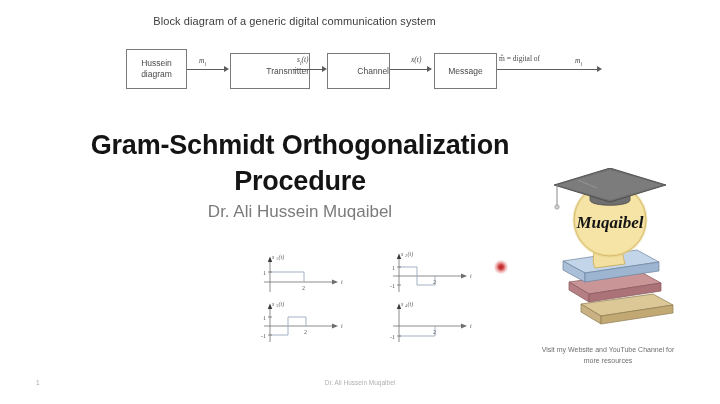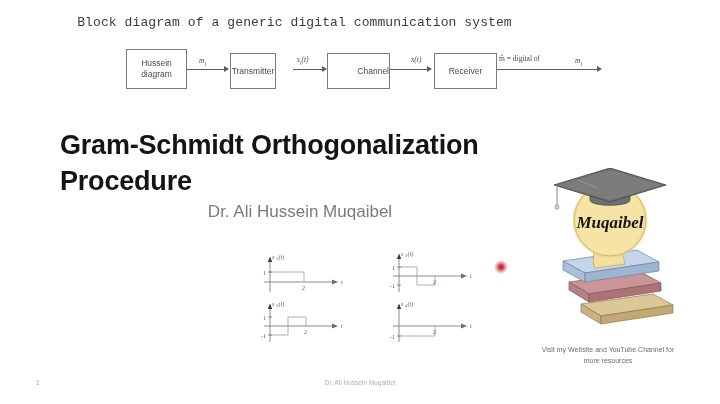--- a/index.html
+++ b/index.html
@@ -18,22 +18,22 @@
     overflow: hidden;
   }
 
   
   .bd-title {
     position: absolute;
     left: 0;
     top: 15px;
     width: 589px;
     text-align: center;
-    font-family: Liberation Mono, monospace;
-    font-size: 13px;
+    font-family: Liberation Sans, sans-serif;
+    font-size: 11px;
     color: #3c3c3c;
     letter-spacing: .1px;
   }
   .bd-box {
     position: absolute;
     border: 1px solid #7a7a7a;
     background: #ffffff;
     box-sizing: border-box;
     display: flex;
     align-items: center;
@@ -73,21 +73,21 @@
     color: #4a4a4a;
     white-space: nowrap;
   }
 
   
   .main-title {
     position: absolute;
     left: 60px;
     top: 128px;
     width: 480px;
-    text-align: left;
+    text-align: center;
     font-family: "Liberation Sans", sans-serif;
     font-weight: bold;
     font-size: 27px;
     line-height: 1.33;
     color: #141414;
     letter-spacing: -0.2px;
   }
   .subtitle {
     position: absolute;
     left: 60px;
@@ -162,38 +162,38 @@
       <div>
         <span>Hussein</span><br>
         <span>diagram</span>
       </div>
     </div>
 
     <div class="bd-line" style="left:187px; top:69px; width:38px;"></div>
     <div class="bd-arrow" style="left:224px; top:66px;"></div>
     <div class="bd-label" style="left:199px; top:56px;"><span>m</span><sub>i</sub></div>
 
-    <div class="bd-box" style="left:230px; top:53px; width:46px; height:36px;">
+    <div class="bd-box" style="left:230px; top:53px; width:80px; height:36px;justify-content:flex-end;">
       <span>Transmitter</span>
     </div>
 
     <div class="bd-line" style="left:293px; top:69px; width:30px;"></div>
     <div class="bd-arrow" style="left:322px; top:66px;"></div>
     <div class="bd-label" style="left:297px; top:55px;"><span>s</span><sub>i</sub><span>(t)</span></div>
 
     <div class="bd-box" style="left:327px; top:53px; width:63px; height:36px;justify-content:flex-end;">
       <span>Channel</span>
     </div>
 
     <div class="bd-line" style="left:390px; top:69px; width:38px;"></div>
     <div class="bd-arrow" style="left:427px; top:66px;"></div>
     <div class="bd-label" style="left:411px; top:55px;"><span>x</span><span>(t)</span></div>
 
     <div class="bd-box" style="left:434px; top:53px; width:63px; height:36px;">
-      <span>Receiver</span>
+      <span>Message</span>
     </div>
 
     <div class="bd-line" style="left:497px; top:69px; width:101px;"></div>
     <div class="bd-arrow" style="left:597px; top:66px;"></div>
     <div class="bd-label-est" style="left:499px; top:54px;"><span>m̂ = digital of</span></div>
     <div class="bd-label" style="left:575px; top:56px;"><span>m</span><sub>i</sub></div>
   </div>
 
   <div class="main-title">Gram-Schmidt Orthogonalization Procedure</div>
   <div class="subtitle">Dr. Ali Hussein Muqaibel</div>

